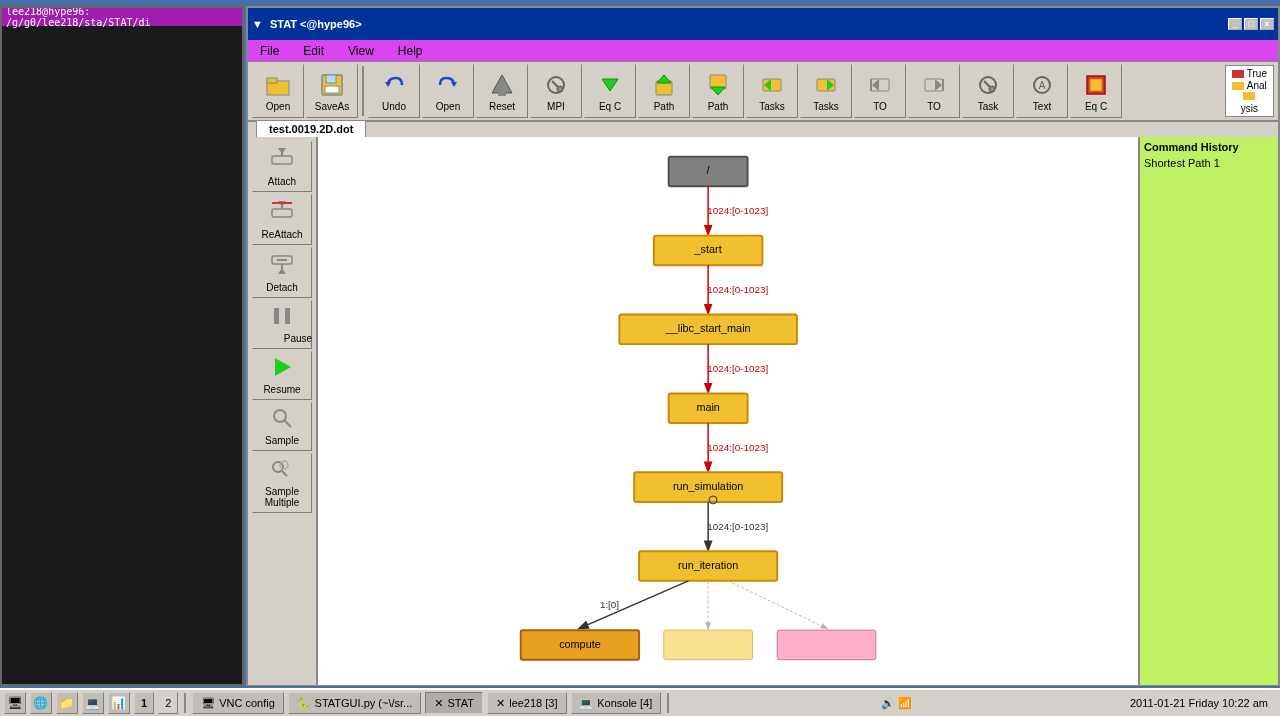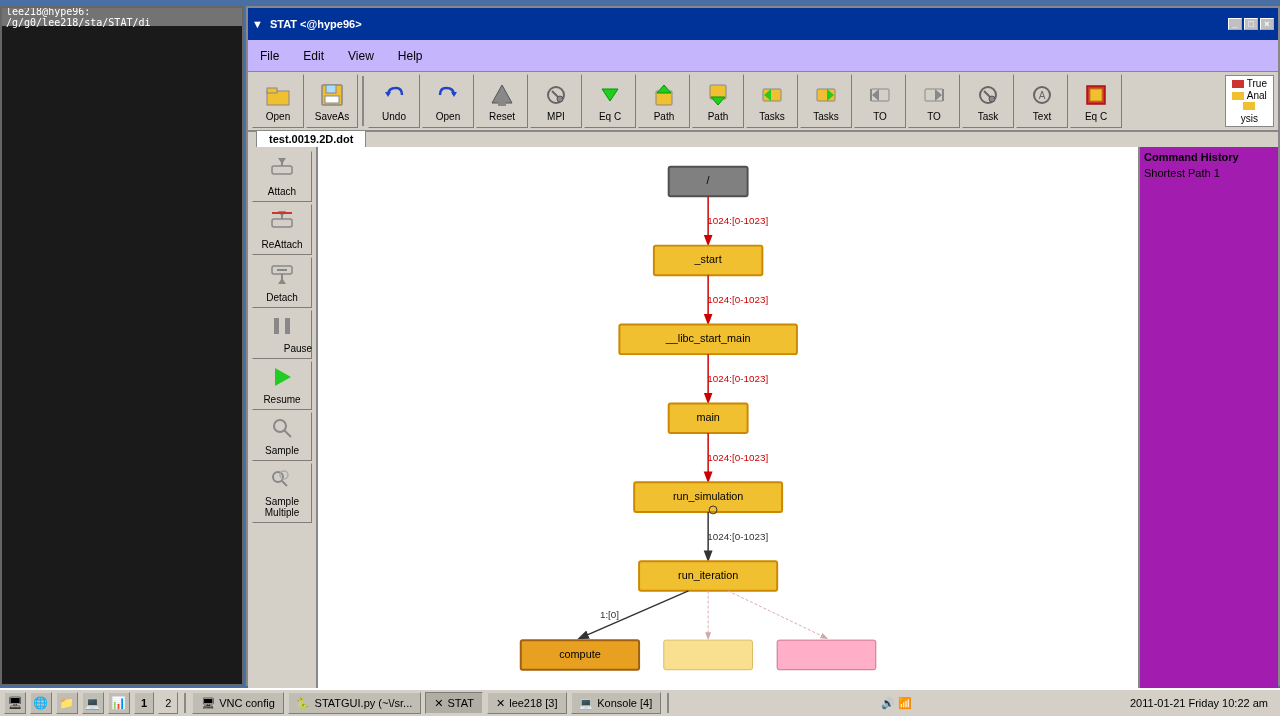--- a/index.html
+++ b/index.html
@@ -26,22 +26,22 @@
       justify-content: space-between;
       padding: 0 4px;
       font-size: 11px;
       font-weight: bold;
     }
     .app-title-controls { display: flex; gap: 2px; }
     .app-title-btn { width: 14px; height: 12px; background: #c0c0c0; border: 1px outset #fff; font-size: 9px; display: flex; align-items: center; justify-content: center; cursor: pointer; }
 
     
     .menu-bar {
-      background: #c4b5fd;
-      height: 32px;
+      background: #d946ef;
+      height: 22px;
       display: flex;
       align-items: center;
       border-bottom: 1px solid #888;
       padding: 0 4px;
       gap: 8px;
     }
     .menu-item {
       padding: 2px 8px;
       cursor: pointer;
       font-size: 12px;
@@ -136,21 +136,21 @@
     .canvas-area {
       flex: 1;
       background: white;
       overflow: hidden;
       position: relative;
     }
 
     
     .right-panel {
       width: 140px;
-      background: #a21caf;
+      background: #bef264;
       border-left: 2px solid #888;
       padding: 4px;
       font-size: 11px;
     }
 
     
     .flow-container {
       position: absolute;
       top: 0; left: 0; right: 0; bottom: 0;
       overflow: auto;
@@ -169,21 +169,21 @@
       bottom: 30px;
       background: #1a1a1a;
       color: #cccccc;
       font-family: monospace;
       font-size: 11px;
       padding: 4px;
       border: 2px solid #666;
       overflow: hidden;
     }
     .terminal-titlebar {
-      background: #737373;
+      background: #a21caf;
       color: white;
       height: 18px;
       font-size: 10px;
       display: flex;
       align-items: center;
       padding: 0 4px;
       margin: -4px -4px 4px -4px;
     }
 
     

